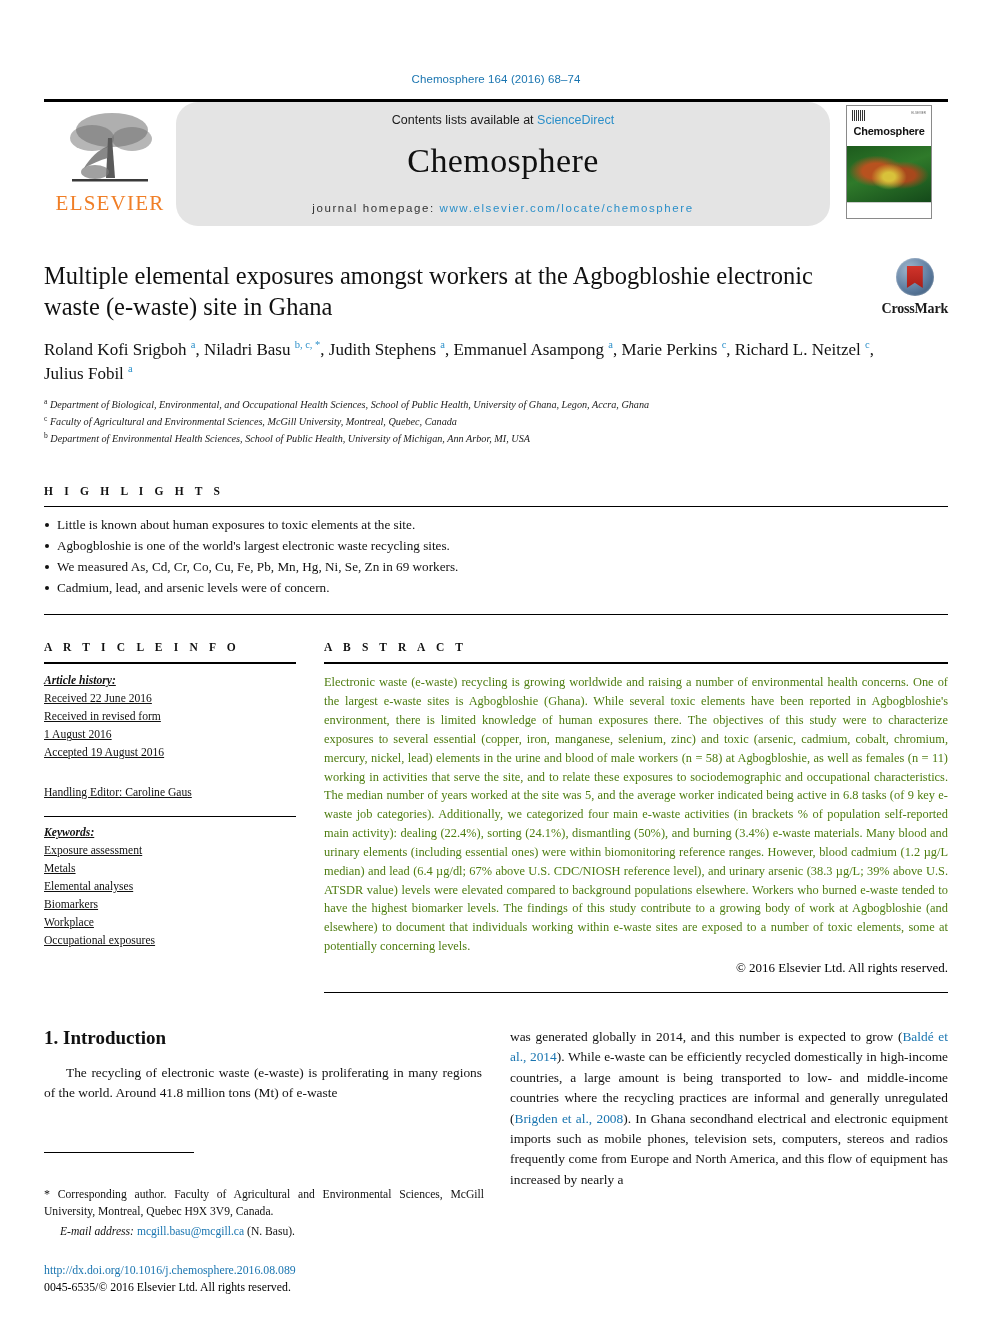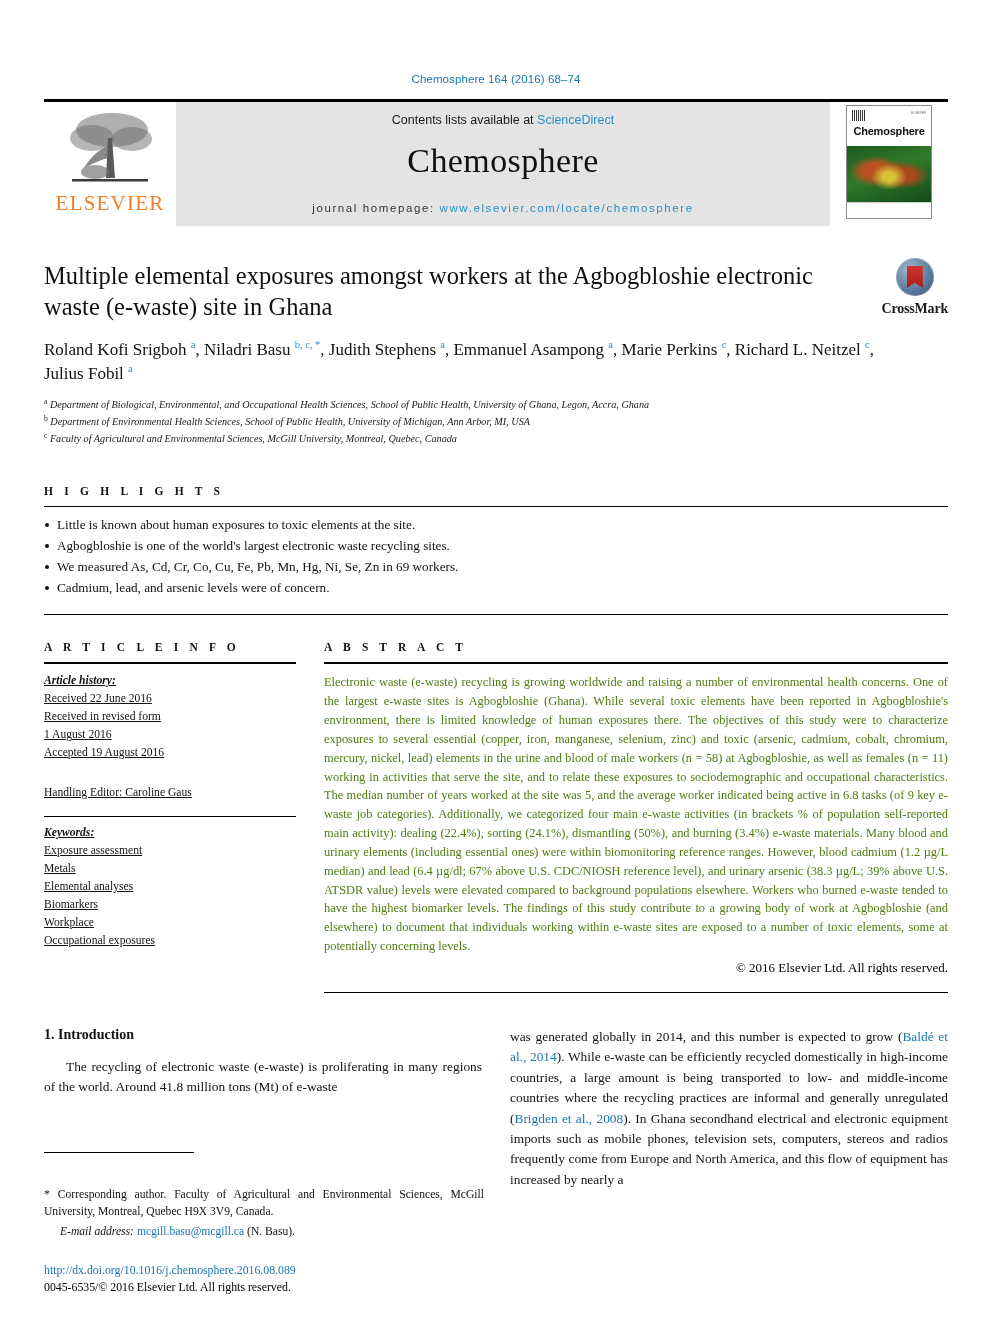--- a/index.html
+++ b/index.html
@@ -63,20 +63,21 @@
   }
   .mast-center {
     flex: 1 1 auto;
     background: #e4e4e4;
     position: relative;
     display: flex;
     flex-direction: column;
     align-items: center;
     justify-content: flex-start;
     padding-top: 11px;
+    border-radius: 22px;
   }
   .contents-line {
     font-family: "Liberation Sans", sans-serif;
     font-size: 12.5px;
     color: #1a1a1a;
   }
   .contents-line .sd {
     color: #2b8fc9;
   }
   .journal-title {
@@ -302,21 +303,21 @@
   .body-cols {
     margin: 34px 44px 0 44px;
     display: flex;
     gap: 28px;
     position: relative;
   }
   .bcol { flex: 1 1 0; min-width: 0; }
   .sec-title {
     font-family: "Liberation Serif", serif;
     font-weight: bold;
-    font-size: 14px;
+    font-size: 19px;
     color: #111;
     margin-bottom: 14px;
   }
   .para {
     font-family: "Liberation Serif", serif;
     font-size: 13.4px;
     line-height: 1.52;
     text-align: justify;
     color: #111;
     text-indent: 22px;
@@ -412,22 +413,22 @@
           <div class="cm-book"></div>
         </div>
       <div class="cm-text">CrossMark</div>
     </div>
   </div>
 
   <div class="authors" id="authors"><span>Roland Kofi Srigboh </span><sup>a</sup><span>, </span><span>Niladri Basu </span><sup>b, c, *</sup><span>, </span><span>Judith Stephens </span><sup>a</sup><span>, </span><span>Emmanuel Asampong </span><sup>a</sup><span>, </span><span>Marie Perkins </span><sup>c</sup><span>, </span><span>Richard L. Neitzel </span><sup>c</sup><span>, </span><span>Julius Fobil </span><sup>a</sup></div>
 
   <div class="affils" id="affils">
       <div><sup>a</sup><span> Department of Biological, Environmental, and Occupational Health Sciences, School of Public Health, University of Ghana, Legon, Accra, Ghana</span></div>
+      <div><sup>c</sup><span> Faculty of Agricultural and Environmental Sciences, McGill University, Montreal, Quebec, Canada</span></div>
       <div><sup>b</sup><span> Department of Environmental Health Sciences, School of Public Health, University of Michigan, Ann Arbor, MI, USA</span></div>
-      <div><sup>c</sup><span> Faculty of Agricultural and Environmental Sciences, McGill University, Montreal, Quebec, Canada</span></div>
     </div>
 
   <div class="highlights">
     <div class="section-head">H I G H L I G H T S</div>
     <div class="rule-thin"></div>
     <ul class="hl-list" id="hl-list">
         <li>Little is known about human exposures to toxic elements at the site.</li>
         <li>Agbogbloshie is one of the world's largest electronic waste recycling sites.</li>
         <li>We measured As, Cd, Cr, Co, Cu, Fe, Pb, Mn, Hg, Ni, Se, Zn in 69 workers.</li>
         <li>Cadmium, lead, and arsenic levels were of concern.</li>

